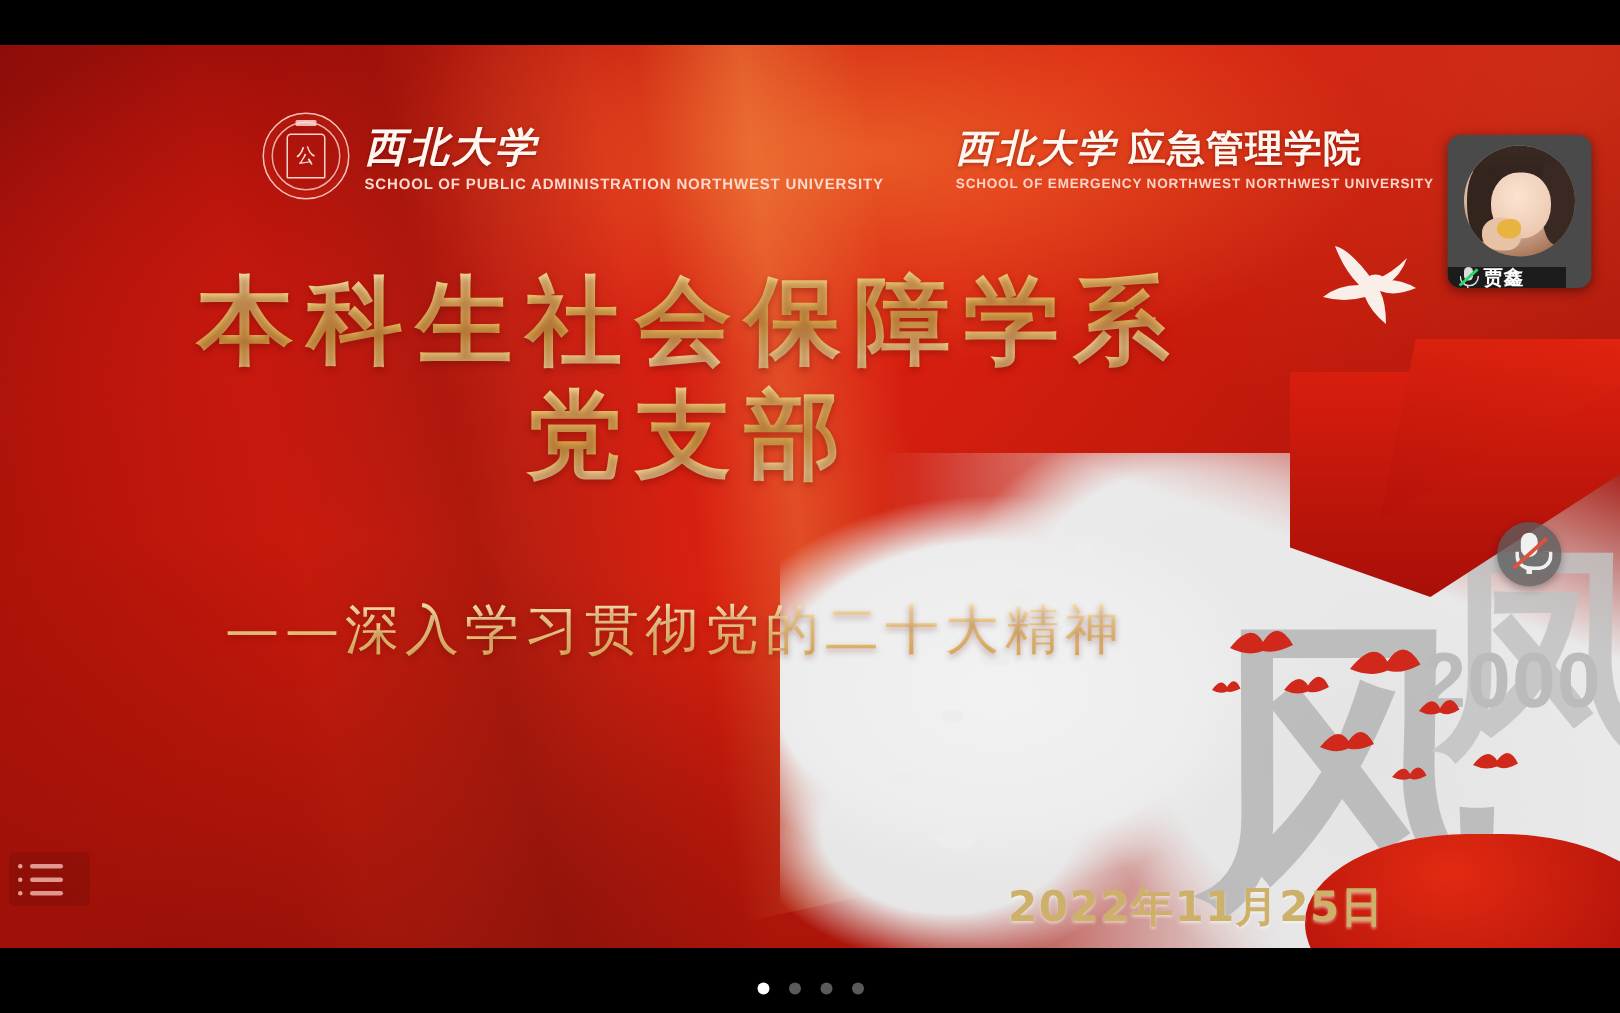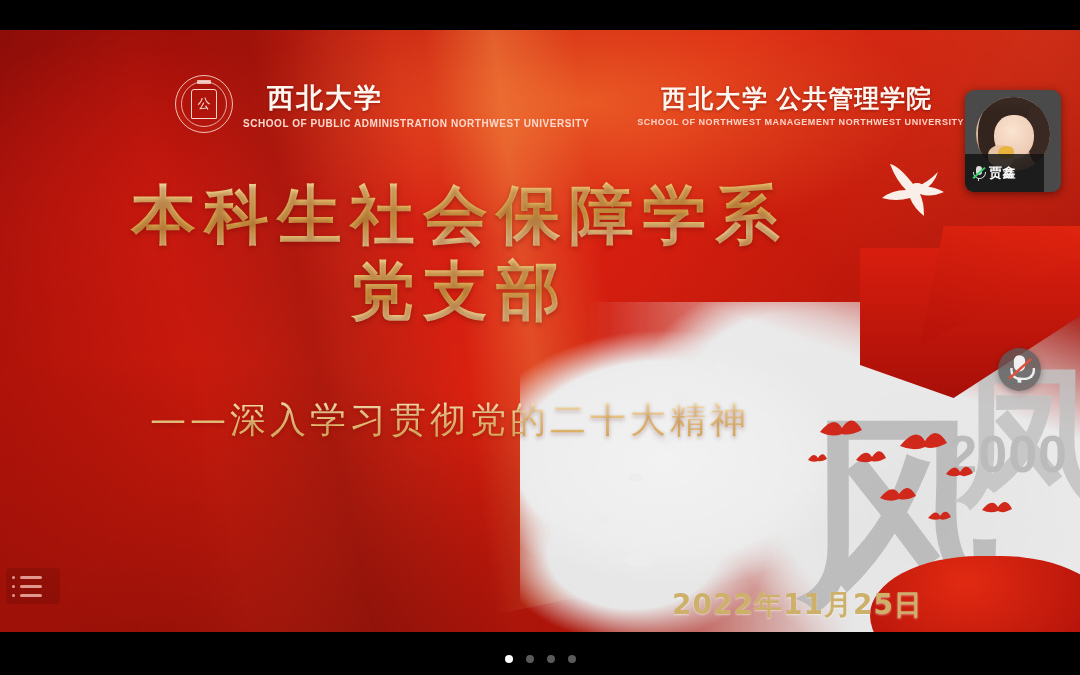--- a/index.html
+++ b/index.html
@@ -96,21 +96,21 @@
   .seal .gate{position:absolute;left:50%;top:50%;transform:translate(-50%,-50%);
         width:24px;height:28px;border:1.4px solid rgba(255,230,220,.92);
         border-radius:3px 3px 1px 1px;display:flex;align-items:center;justify-content:center;
         font-size:13px;color:rgba(255,235,225,.95);font-family:"DejaVu Sans",sans-serif;}
   .seal .cap{position:absolute;left:50%;top:4px;transform:translateX(-50%);
         width:14px;height:4px;background:rgba(255,230,220,.8);border-radius:1px;}
   .logo-text{display:flex;flex-direction:column;gap:2px;}
   .logo-cn{font-size:27px;font-weight:700;color:#fff6ef;letter-spacing:1px;
            font-family:"DejaVu Sans",sans-serif;text-shadow:0 1px 3px rgba(80,0,0,.45);
            display:flex;align-items:baseline;gap:7px;}
-  .logo-cn .script{font-weight:700;letter-spacing:2px;margin-left:24px;}
+  .logo-cn .script{font-style:italic;font-weight:700;letter-spacing:2px;}
   .logo-en{font-size:10px;font-weight:700;color:#ffd9cd;letter-spacing:.55px;
            font-family:"Liberation Sans",sans-serif;white-space:nowrap;}
   .logo-block.two .logo-cn{font-size:25px;}
   .logo-block.two .logo-en{font-size:9px;color:#ffd3c6;}
 
   
   #headline{position:absolute;left:0;top:148px;width:920px;text-align:center;}
   .title-line{
     font-family:"DejaVu Sans",sans-serif;font-weight:700;font-size:64px;line-height:1.18;
     letter-spacing:9px;
@@ -151,21 +151,21 @@
   #tile .avatar .hair2{position:absolute;left:2px;top:14px;width:20px;height:50px;
         background:#33241e;border-radius:44% 20% 40% 50%;}
   #tile .avatar .hair3{position:absolute;right:0px;top:10px;width:22px;height:56px;
         background:#3a2922;border-radius:20% 44% 50% 40%;}
   #tile .avatar .face{position:absolute;left:18px;top:18px;width:40px;height:44px;
         background:radial-gradient(circle at 45% 35%,#fbe4d2,#e7c0a6);border-radius:48% 48% 52% 52%;}
   #tile .avatar .hand{position:absolute;left:12px;bottom:4px;width:26px;height:22px;
         background:#e8c2a5;border-radius:46% 52% 40% 46%;}
   #tile .avatar .food{position:absolute;left:22px;bottom:12px;width:16px;height:13px;
         background:#e8b43f;border-radius:50% 40% 45% 50%;}
-  #tile .namebar{position:absolute;left:0;bottom:0;width:72px;height:38px;
+  #tile .namebar{position:absolute;left:0;bottom:0;width:72px;height:14px;
         background:rgba(18,18,18,.82);display:flex;align-items:center;gap:4px;padding-left:7px;}
   #tile .nm{font-size:13px;color:#fff;font-family:"DejaVu Sans",sans-serif;font-weight:600;
         letter-spacing:.5px;white-space:nowrap;}
 
   .mic-glyph{position:relative;width:13px;height:15px;flex:0 0 auto;}
   .mic-glyph .cap{position:absolute;left:3.5px;top:0;width:6px;height:9px;border-radius:3px;background:#dcdcdc;}
   .mic-glyph .arc{position:absolute;left:1px;top:6.5px;width:11px;height:6px;
         border:1.6px solid #dcdcdc;border-top:none;border-radius:0 0 8px 8px;}
   .mic-glyph .stem{position:absolute;left:5.6px;top:12px;width:1.8px;height:3px;background:#dcdcdc;}
   .mic-glyph .slash{position:absolute;left:-1px;top:6.5px;width:16px;height:1.8px;
@@ -255,23 +255,23 @@
             <span class="script">西北大学</span>
           </div>
           <div class="logo-en">SCHOOL OF PUBLIC ADMINISTRATION NORTHWEST UNIVERSITY</div>
         </div>
       </div>
 
       <div class="logo-block two">
         <div class="logo-text">
           <div class="logo-cn">
             <span class="script">西北大学</span>
-            <span>公共管理学院</span>
+            <span>应急管理学院</span>
           </div>
-          <div class="logo-en">SCHOOL OF NORTHWEST MANAGEMENT NORTHWEST UNIVERSITY</div>
+          <div class="logo-en">SCHOOL OF EMERGENCY NORTHWEST NORTHWEST UNIVERSITY</div>
         </div>
       </div>
 
     </div>
 
     <div id="subtitle">——深入学习贯彻党的二十大精神</div>
 
     <div id="headline">
       <div class="title-line">本科生社会保障学系</div>
       <div class="title-line">党支部</div>

